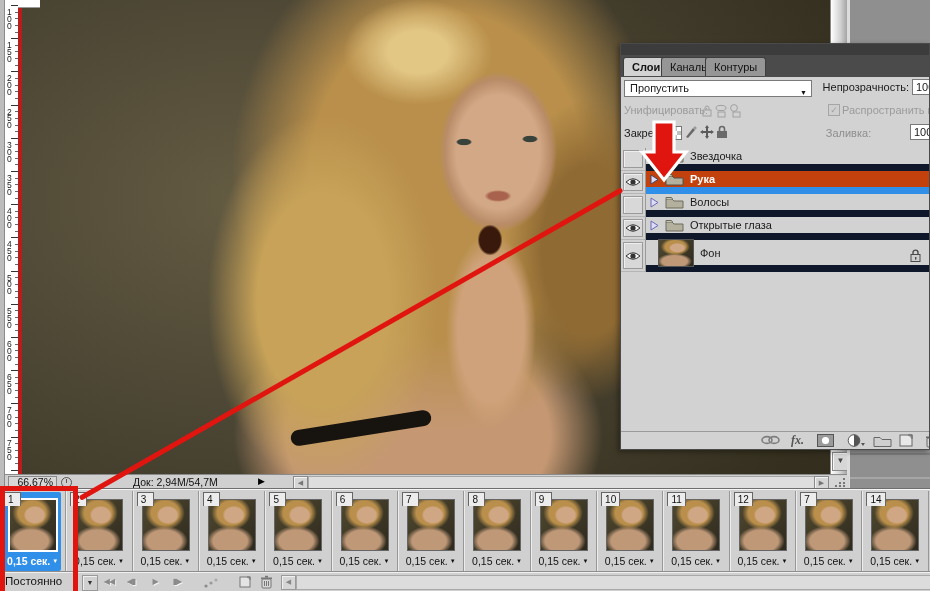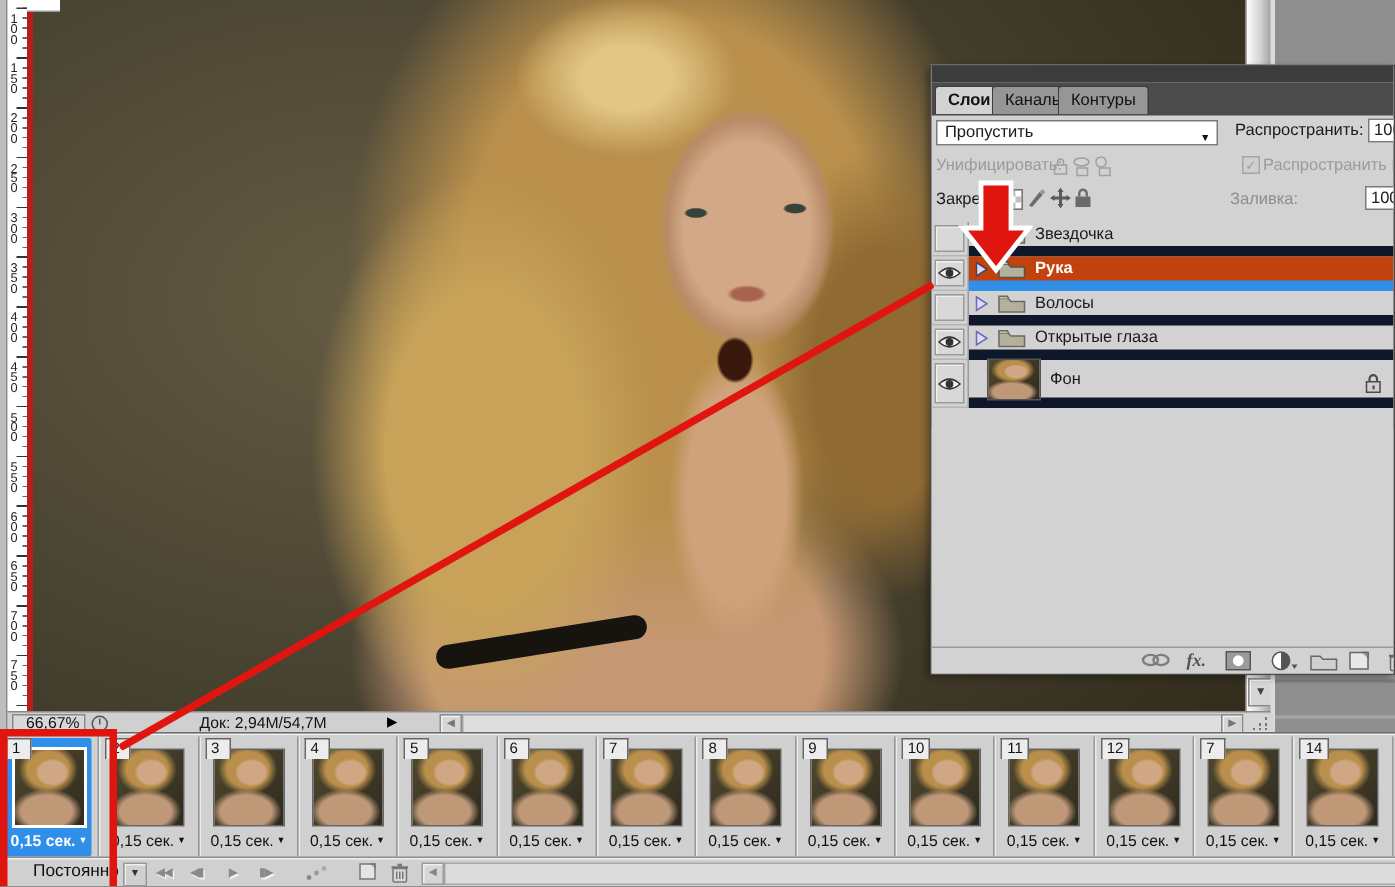--- a/index.html
+++ b/index.html
@@ -88,21 +88,21 @@
   .uic{position:absolute;top:3px;width:12px;height:13px;}
   .uic svg{display:block;}
   #propagate-check{position:absolute;left:207px;top:3px;width:10px;height:10px;border:1px solid #a5a5a5;
      background:#cfcfcf;font-size:9px;line-height:10px;color:#a0a0a0;text-align:center;}
   #propagate-label{position:absolute;left:221px;top:3px;white-space:nowrap;}
   #p-lock-row{position:absolute;left:0;top:79px;width:100%;height:24px;}
   #lock-label{position:absolute;left:3px;top:4px;}
   #lock-transp{position:absolute;left:47px;top:3px;width:12px;height:12px;border:1px solid #777;
      background:repeating-conic-gradient(#c0c0c0 0% 25%,#ffffff 0% 50%) 0 0/8px 8px;}
   .lic{position:absolute;top:2px;width:14px;height:14px;}
-  #fill-label{position:absolute;left:199px;top:4px;width:85px;text-align:left;color:#8e8e8e;}
+  #fill-label{position:absolute;left:185px;top:4px;width:85px;text-align:center;color:#8e8e8e;}
   #fill-field{left:289px;top:1px;}
 
   
   #layer-list{position:absolute;left:0;top:104px;width:100%;}
   .lrow{position:relative;height:23px;}
   .lrow.tall{height:32px;}
   .eye-cell{position:absolute;left:0;top:0;bottom:0;width:24px;border-right:1px solid #9a9a9a;border-bottom:1px solid #b5b5b5;}
   .eye-btn{position:absolute;left:2px;top:2px;right:2px;bottom:2px;border:1px solid #9a9a9a;background:#d8d8d8;
      box-shadow:inset 1px 1px 0 #efefef;display:flex;align-items:center;justify-content:center;}
   .row-body{position:absolute;left:25px;right:0;top:0;bottom:0;border-bottom:7px solid #0f172a;
@@ -136,21 +136,21 @@
   .fdur i{font-style:normal;}
 
   .mini-photo{background:
       radial-gradient(ellipse 34% 26% at 54% 30%,#d0a784 58%,rgba(208,167,132,0) 72%),
       radial-gradient(ellipse 58% 46% at 48% 26%,#b98f4b 52%,rgba(185,143,75,0) 74%),
       radial-gradient(ellipse 64% 38% at 46% 82%,#bf9878 58%,rgba(191,152,120,0) 80%),
       linear-gradient(135deg,#50482f,#2e2a1e);}
 
   #frames-ctrl{position:absolute;left:0;top:82px;width:100%;height:21px;border-top:1px solid #8d8d8d;
      box-shadow:inset 0 1px 0 #f0f0f0;}
-  #loop-label{position:absolute;left:22px;top:3px;font-size:11.5px;color:#111;}
+  #loop-label{position:absolute;left:5px;top:3px;font-size:11.5px;color:#111;}
   .cbtn{position:absolute;top:3px;height:14px;background:#d0d0d0;color:#7e7e7e;text-align:center;}
   #loop-dd{left:82px;width:14px;border:1px solid #999;box-shadow:inset 1px 1px 0 #f0f0f0;font-size:7px;line-height:13px;color:#333;}
   .pb{font-size:8px;line-height:14px;letter-spacing:-1px;color:#8a8a8a;text-shadow:1px 1px 0 #f2f2f2;}
   #btn-first{left:100px;width:18px;} #btn-prev{left:122px;width:18px;}
   #btn-play{left:146px;width:18px;} #btn-next{left:168px;width:18px;}
   #btn-tween{left:202px;width:18px;} #btn-dup{left:238px;width:16px;} #btn-trash{left:258px;width:16px;}
   #fr-hsc-left{left:281px;top:3px;width:13px;height:13px;position:absolute;background:#d6d6d6;border:1px solid #9a9a9a;
      box-shadow:inset 1px 1px 0 #f0f0f0;font-size:7px;color:#888;text-align:center;line-height:12px;}
   #fr-hsc-track{position:absolute;left:296px;top:3px;width:634px;height:13px;background:#dcdcdc;border:1px solid #a8a8a8;border-right:none;}
 
@@ -218,21 +218,21 @@
       <span class="ptab active" id="tab-sloi">Слои</span>
       <span class="ptab" id="tab-kanaly">Каналы</span>
       <span class="ptab" id="tab-kontury">Контуры</span>
     </div>
 
     <div id="p-blend-row">
       <div id="blend-select">
         <span>Пропустить</span>
         <span id="blend-caret">▼</span>
       </div>
-      <span id="opacity-label">Распространить:</span>
+      <span id="opacity-label">Непрозрачность:</span>
       <span class="pfield" id="opacity-field">100%</span>
     </div>
 
     <div id="p-unify-row">
       <span id="unify-label">Унифицировать:</span>
       <span class="uic" style="left:80px;">
         <svg width="12" height="13">
             <rect x="2" y="6" width="8" height="6" fill="none" stroke="#a0a0a0"></rect>
             <path d="M4 6 V4 a2 2 0 0 1 4 0 V6" fill="none" stroke="#a0a0a0"></path>
           </svg>

